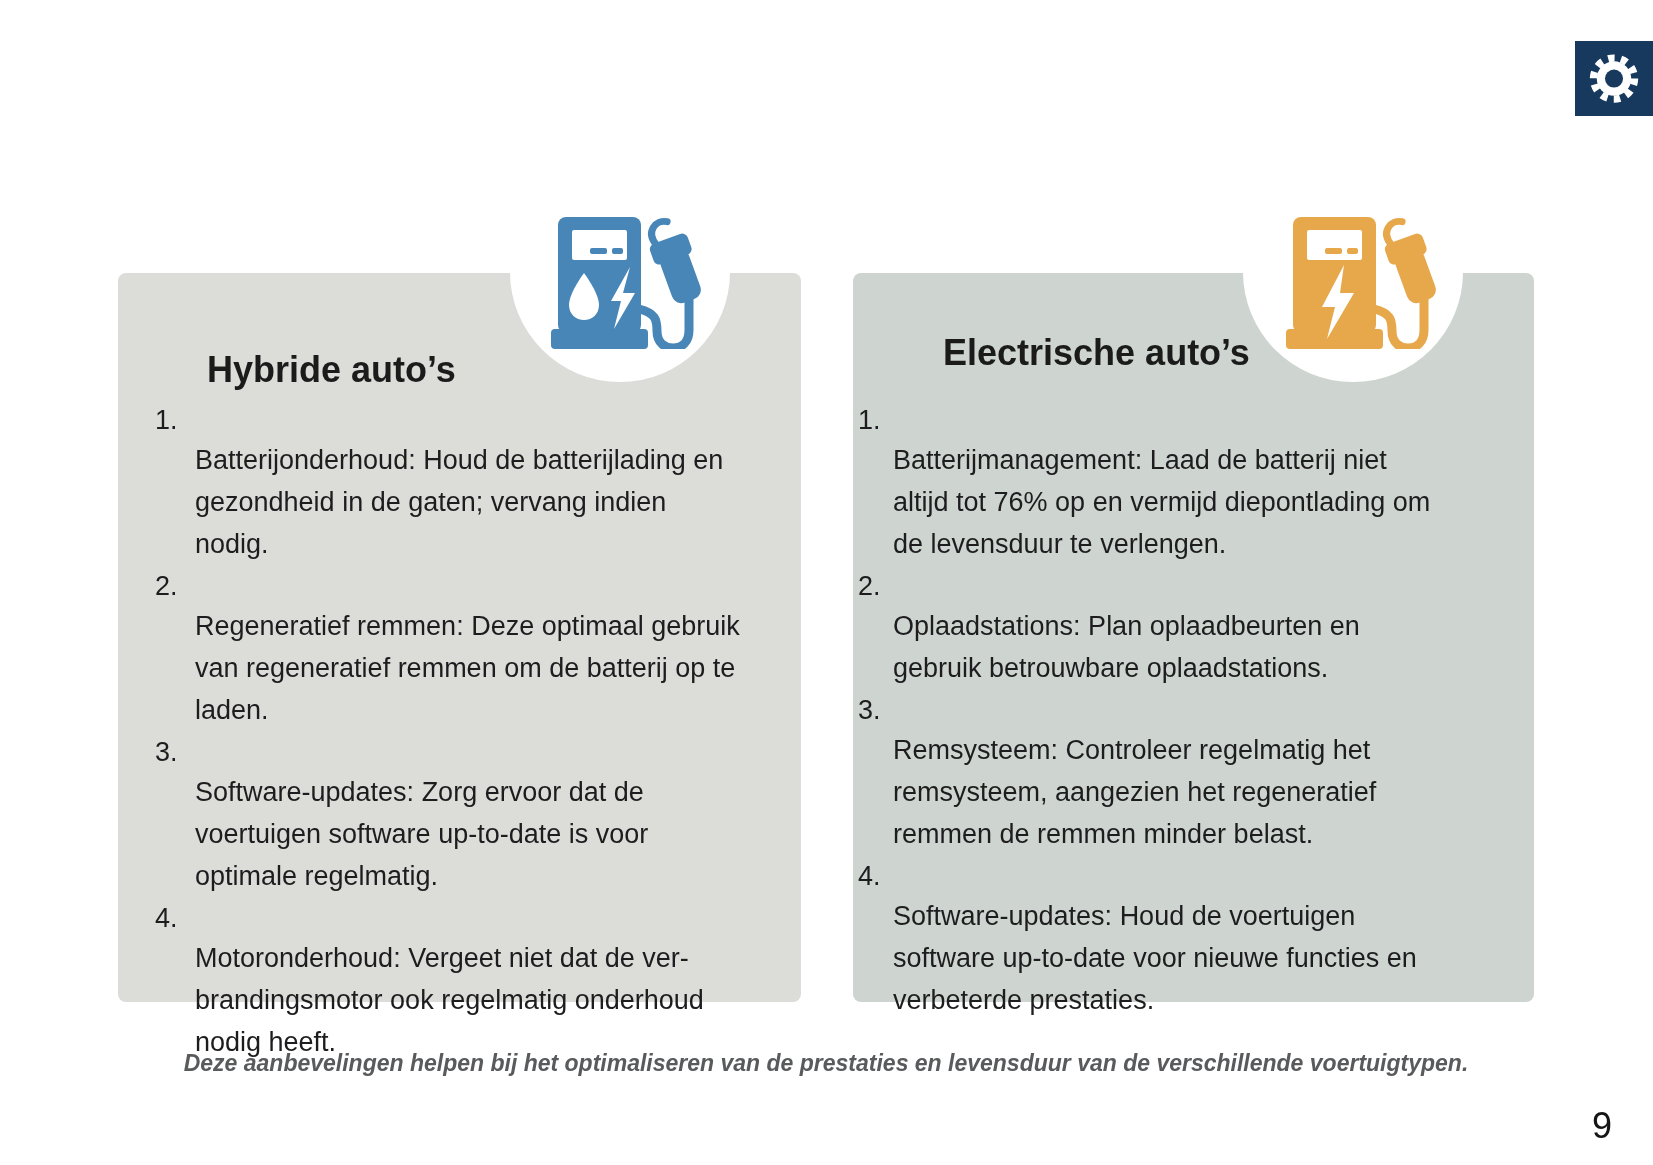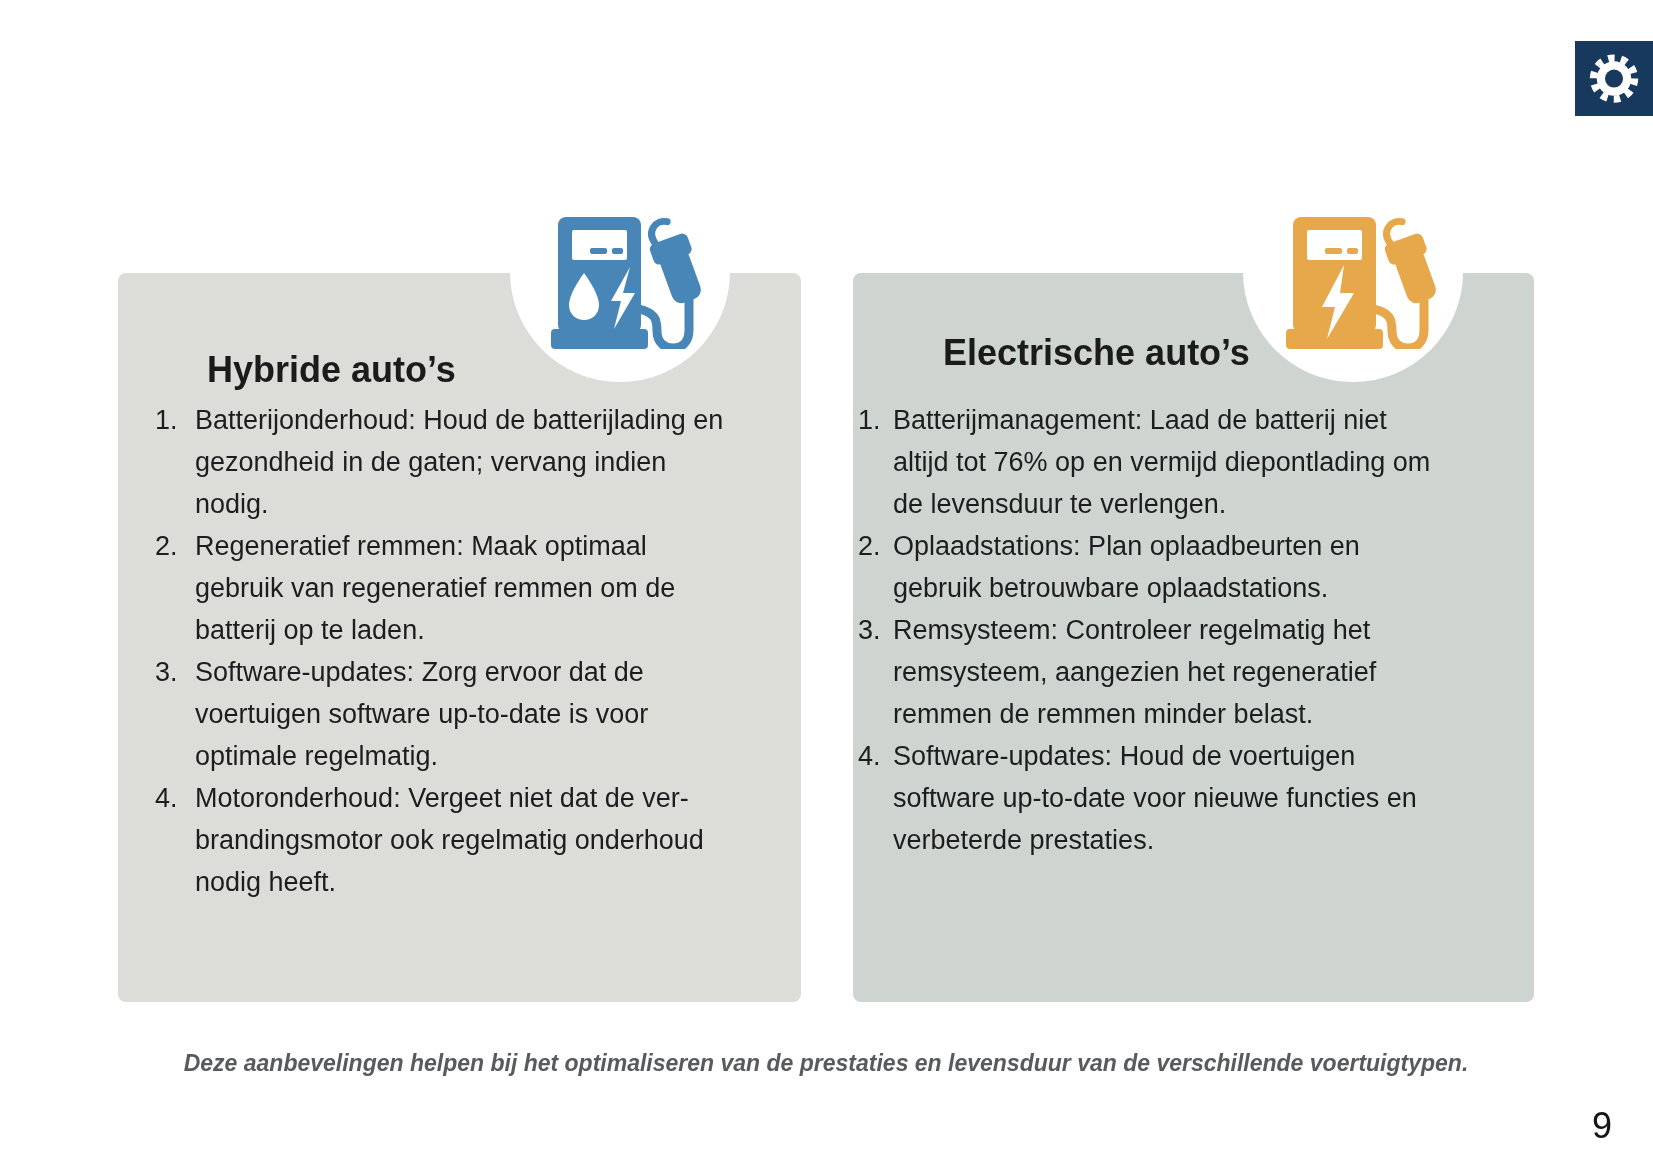--- a/index.html
+++ b/index.html
@@ -38,21 +38,21 @@
   .title-right{left:943px;top:320px;}
 
   .list{top:399px;width:600px;}
   .list-left{left:155px;}
   .list-right{left:858px;}
   .list-item{
     display:flex;font-size:27px;line-height:42px;color:#1d1d1f;
   }
   .list-num{flex:0 0 40px;}
   .list-right .list-num{flex-basis:35px;}
-  .list-text{width:545px;}
+  .list-text{width:545px;margin-top:40px;}
 
   .footer-note{
     left:118px;top:1050px;width:1416px;text-align:center;
     font-style:italic;font-size:23px;color:#595a5c;font-weight:bold;
   }
   .page-number{
     right:41px;top:1105px;font-size:36px;color:#151515;
   }
   svg{display:block;}
 </style>
@@ -113,21 +113,21 @@
 <div class="abs card-title title-left">Hybride auto’s</div>
 <div class="abs card-title title-right">Electrische auto’s</div>
 
 <div class="abs list list-left">
   <div class="list-item">
     <span class="list-num">1.</span>
     <span class="list-text">Batterijonderhoud: Houd de batterijlading en gezondheid in de gaten; vervang indien nodig.</span>
   </div>
   <div class="list-item">
     <span class="list-num">2.</span>
-    <span class="list-text">Regeneratief remmen: Maak optimaal gebruik van regeneratief remmen om de batterij op te laden.</span>
+    <span class="list-text">Regeneratief remmen: Deze optimaal gebruik van regeneratief remmen om de batterij op te laden.</span>
   </div>
   <div class="list-item">
     <span class="list-num">3.</span>
     <span class="list-text">Software-updates: Zorg ervoor dat de voertuigen software up-to-date is voor optimale regelmatig.</span>
   </div>
   <div class="list-item">
     <span class="list-num">4.</span>
     <span class="list-text">Motoronderhoud: Vergeet niet dat de ver­brandingsmotor ook regelmatig onderhoud nodig heeft.</span>
   </div>
 </div>

